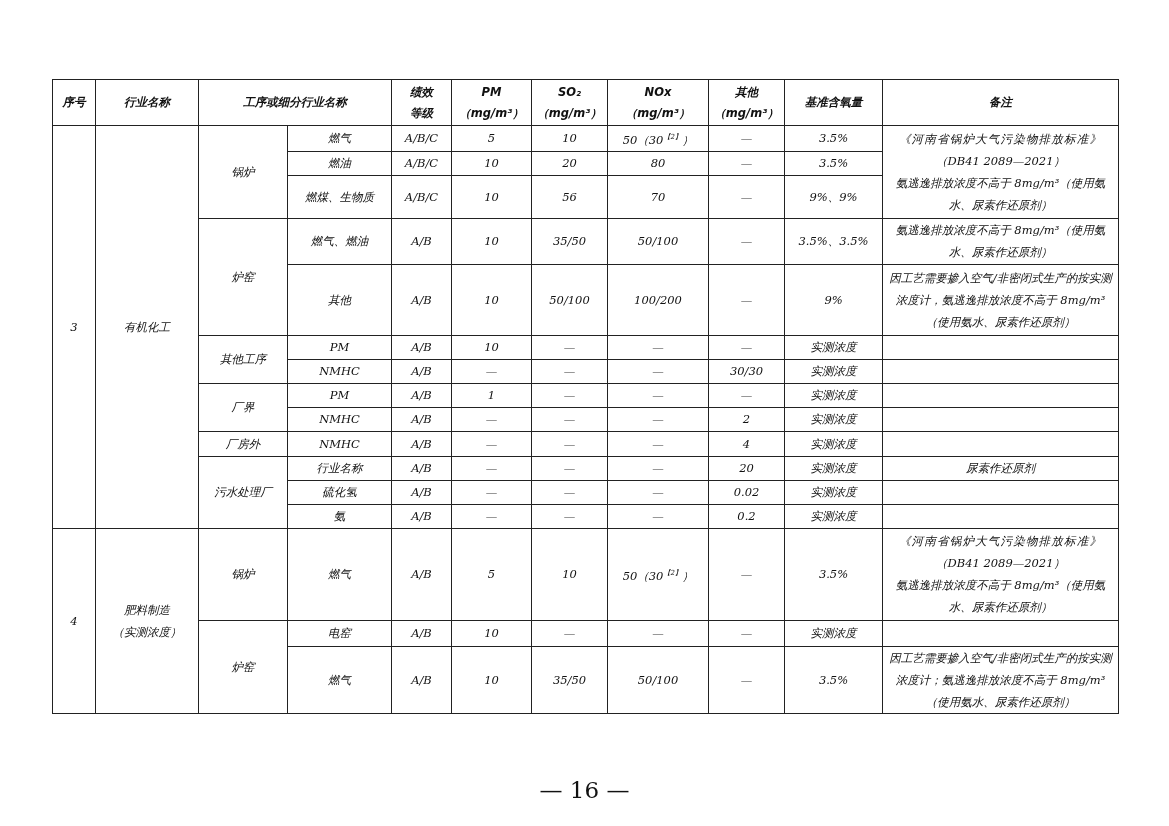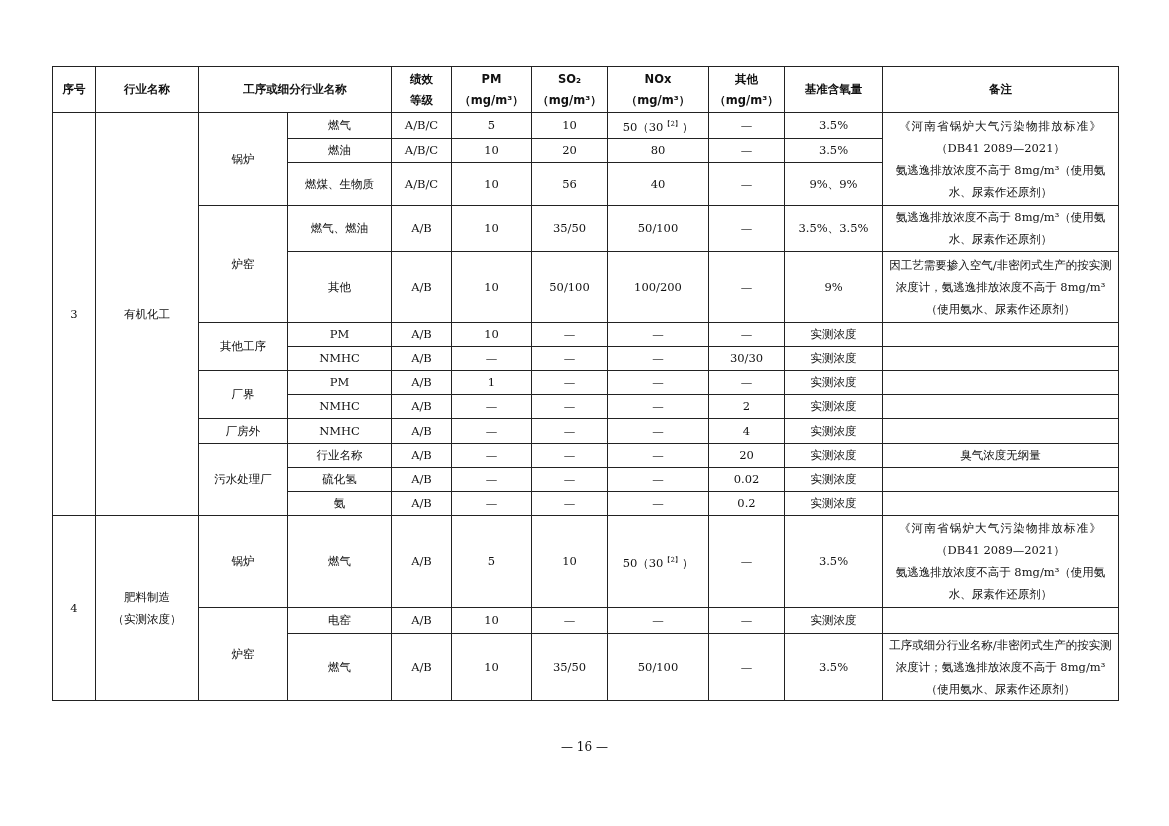--- a/index.html
+++ b/index.html
@@ -1,28 +1,28 @@
 <!DOCTYPE html>
 <html><head>
 <meta charset="utf-8">
 <style>
   html, body { margin:0; padding:0; background:#ffffff; }
   body { width:1169px; height:826px; position:relative; overflow:hidden;
          font-family:"DejaVu Serif","Liberation Serif",serif; color:#111; }
-  table.main { position:absolute; left:52px; top:66px; border-collapse:collapse;
-               table-layout:fixed; width:1066px; }
+  table.main { position:absolute; left:52px; top:79px; border-collapse:collapse;
+               table-layout:fixed; width:1066px;font-style:italic; }
   table.main td, table.main th { border:1px solid #222; padding:0 4px; font-size:11.5px;
                text-align:center; vertical-align:middle; line-height:22px; font-weight:normal; }
   table.main th { font-family:"DejaVu Sans","Liberation Sans",sans-serif; font-weight:bold; font-size:11.5px; line-height:21px; }
   td.left { text-align:left; }
   td.note { text-align:justify; line-height:23px; font-size:11.2px; padding:0 3px;margin-top:12px; }
   .dash { color:#333; }
   sup { font-size:7px; }
-  .pageno { position:absolute; left:0; width:1169px; top:740px; text-align:center;
-            font-size:12px; font-family:"DejaVu Serif","Liberation Serif",serif; }
+  .pageno { position:absolute; left:0; width:1169px; top:777px; text-align:center;
+            font-size:23px; font-family:"DejaVu Serif","Liberation Serif",serif; }
 </style>
 </head>
 <body>
 
 <table class="main">
   <colgroup>
     <col style="width:43px">
       <col style="width:103px">
       <col style="width:89px">
       <col style="width:104px">
@@ -89,21 +89,21 @@
       <td>20</td>
       <td>80</td>
       <td class="dash">—</td>
       <td>3.5%</td>
     </tr>
     <tr style="height:43px">
       <td class="left">燃煤、生物质</td>
       <td>A/B/C</td>
       <td>10</td>
       <td>56</td>
-      <td>40</td>
+      <td>70</td>
       <td class="dash">—</td>
       <td>9%、9%</td>
     </tr>
     <tr style="height:46px">
       <td rowspan="2" class="left">炉窑</td>
       <td class="left">燃气、燃油</td>
       <td>A/B</td>
       <td>10</td>
       <td>35/50</td>
       <td>50/100</td>
@@ -176,21 +176,21 @@
     </tr>
     <tr style="height:24px">
       <td rowspan="3" class="left">污水处理厂</td>
       <td class="left">行业名称</td>
       <td>A/B</td>
       <td class="dash">—</td>
       <td class="dash">—</td>
       <td class="dash">—</td>
       <td>20</td>
       <td>实测浓度</td>
-      <td>臭气浓度无纲量</td>
+      <td>尿素作还原剂</td>
     </tr>
     <tr style="height:24px">
       <td class="left">硫化氢</td>
       <td>A/B</td>
       <td class="dash">—</td>
       <td class="dash">—</td>
       <td class="dash">—</td>
       <td>0.02</td>
       <td>实测浓度</td>
       <td></td>
@@ -238,18 +238,18 @@
       <td></td>
     </tr>
     <tr style="height:67px">
       <td class="left">燃气</td>
       <td>A/B</td>
       <td>10</td>
       <td>35/50</td>
       <td>50/100</td>
       <td class="dash">—</td>
       <td>3.5%</td>
-      <td class="note">工序或细分行业名称/非密闭式生产的按实测浓度计；氨逃逸排放浓度不高于 8mg/m³（使用氨水、尿素作还原剂）</td>
+      <td class="note">因工艺需要掺入空气/非密闭式生产的按实测浓度计；氨逃逸排放浓度不高于 8mg/m³（使用氨水、尿素作还原剂）</td>
     </tr>
   </tbody>
 </table>
 
 <div class="pageno">— 16 —</div>
 
 </body></html>

